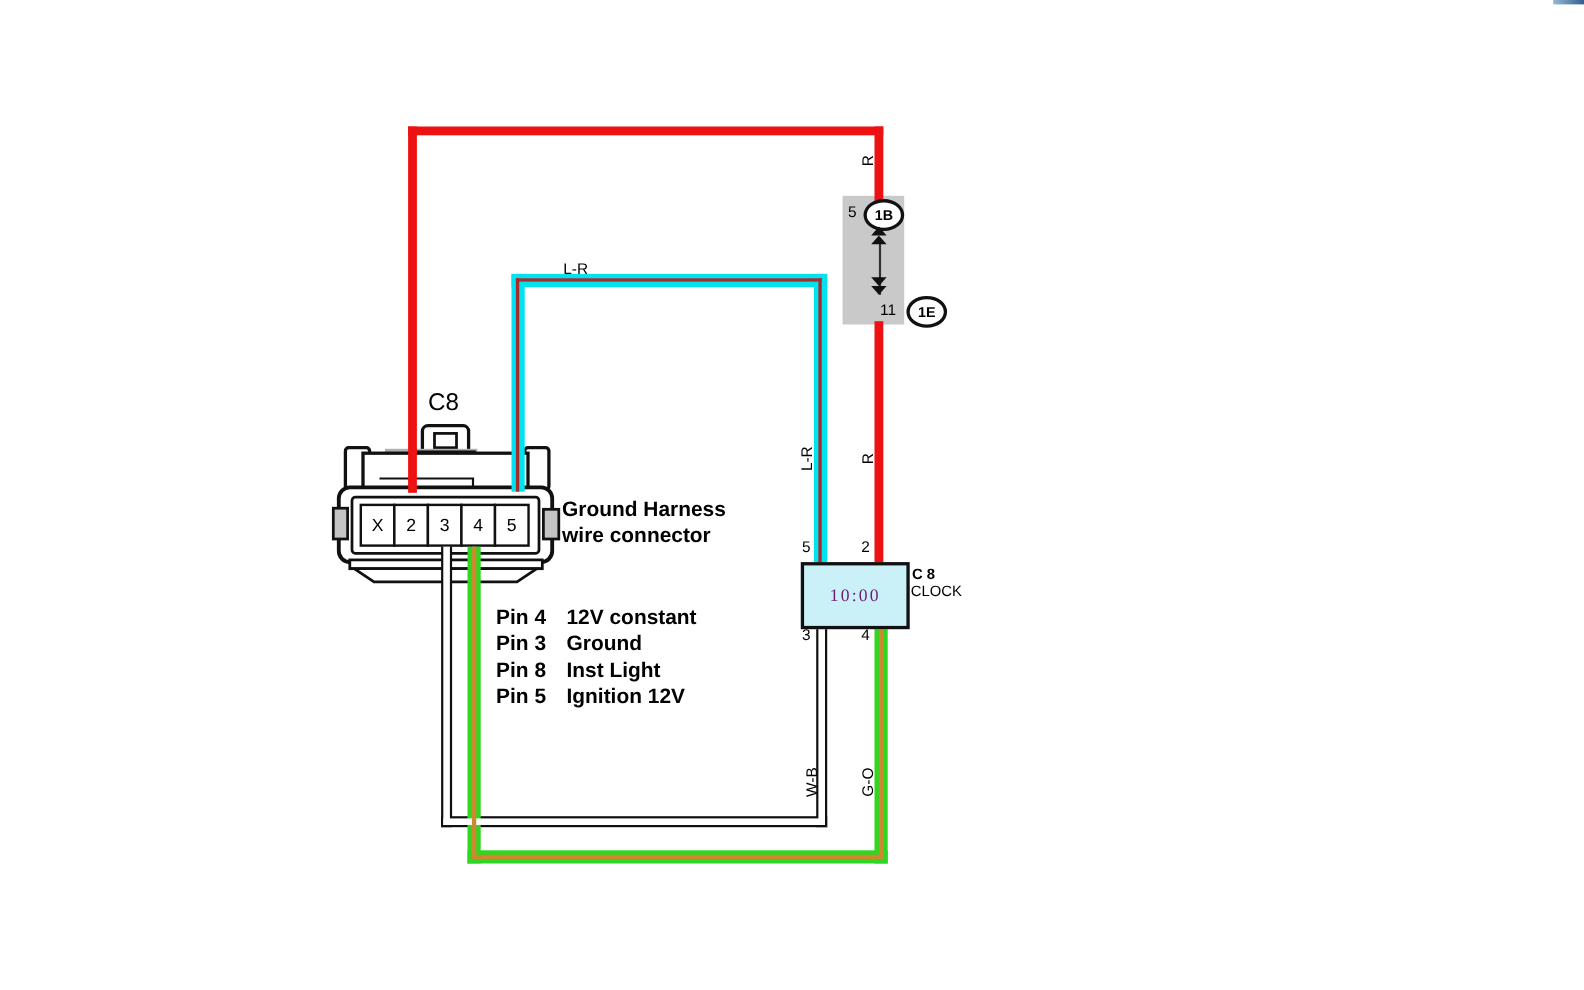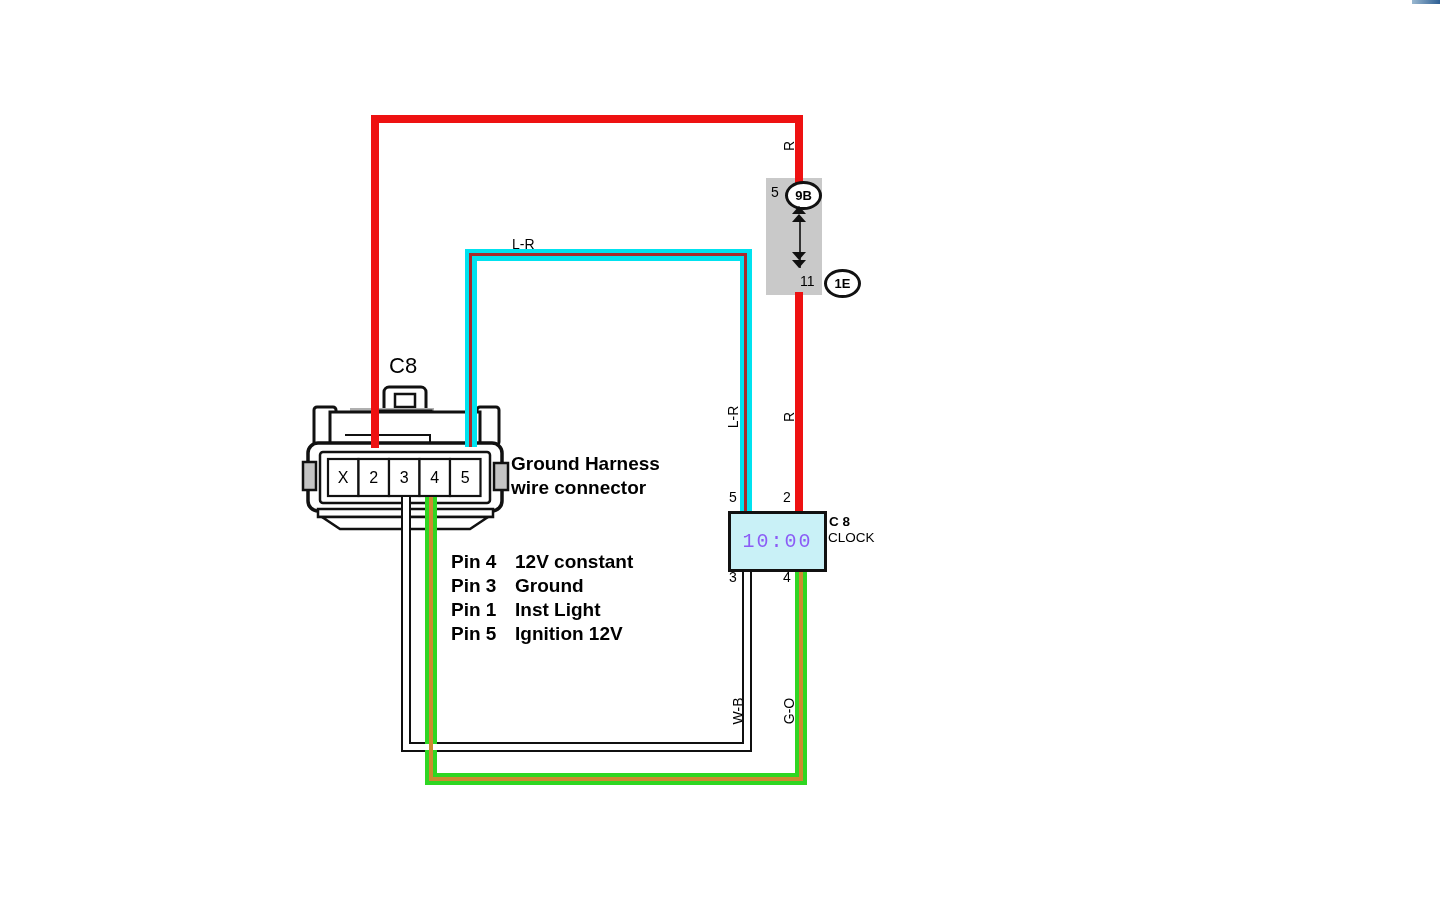--- a/index.html
+++ b/index.html
@@ -29,21 +29,21 @@
   .junction-box{position:absolute;left:766px;top:178px;width:56px;height:117px;background:#c9c9c9;z-index:1;}
   .oval{position:absolute;width:31px;height:23px;border:3px solid #111;border-radius:50%;background:#fff;
         display:flex;align-items:center;justify-content:center;font-size:13px;font-weight:600;z-index:4;}
   .tri{position:absolute;width:0;height:0;border-left:7px solid transparent;border-right:7px solid transparent;z-index:4;}
   .tri-up{border-bottom:8px solid #111;}
   .tri-down{border-top:8px solid #111;}
   .jline{position:absolute;left:799px;top:218px;width:2px;height:50px;background:#333;z-index:3;}
   
   .clock-box{position:absolute;left:728px;top:511px;width:93px;height:55px;background:#c9f1f7;
              border:3px solid #111;z-index:4;display:flex;align-items:center;justify-content:center;}
-  .clock-display{font-family:Liberation Mono, monospace;font-size:20px;letter-spacing:2px;color:#8b5cf6;}
+  .clock-display{font-family:Liberation Serif, serif;font-size:16px;letter-spacing:2px;color:#701a75;}
   .clock-ref{font-size:13.5px;font-weight:bold;}
   .clock-name{font-size:13.5px;}
   
   .titlebar-chip{position:absolute;left:1412px;top:0;width:28px;height:4px;
                  background:linear-gradient(to right,#9ab8d0,#2e5f94);z-index:5;}
   .z5{z-index:5;}
   svg text{font-family:"Liberation Sans",sans-serif;}
 </style>
 </head>
 <body>
@@ -95,21 +95,21 @@
   <div class="lbl caption" style="left:511px;top:476px;">wire connector</div>
 
   <div class="abs z5" style="left:451px;top:550px;">
     <div class="pin-desc-row">
       <span class="pd-pin">Pin 4</span><span>12V constant</span>
     </div>
     <div class="pin-desc-row">
       <span class="pd-pin">Pin 3</span><span>Ground</span>
     </div>
     <div class="pin-desc-row">
-      <span class="pd-pin">Pin 1</span><span>Inst Light</span>
+      <span class="pd-pin">Pin 8</span><span>Inst Light</span>
     </div>
     <div class="pin-desc-row">
       <span class="pd-pin">Pin 5</span><span>Ignition 12V</span>
     </div>
   </div>
 
   <div class="junction-box"></div>
 
   <div class="wseg w-red" style="left:371px;top:115px;width:8px;height:333px;"></div>
   <div class="wseg w-red" style="left:371px;top:115px;width:432px;height:8px;"></div>
@@ -131,21 +131,21 @@
   <div class="wseg w-blk-stripe" style="left:744px;top:564px;width:6px;height:186px;"></div>
 
   <div class="wseg w-grn" style="left:425px;top:497px;width:12px;height:288px;"></div>
   <div class="wseg w-grn" style="left:425px;top:773px;width:382px;height:12px;"></div>
   <div class="wseg w-grn" style="left:795px;top:564px;width:12px;height:221px;"></div>
   <div class="wseg w-grn-stripe" style="left:429px;top:497px;width:4px;height:284px;"></div>
   <div class="wseg w-grn-stripe" style="left:429px;top:777px;width:374px;height:4px;"></div>
   <div class="wseg w-grn-stripe" style="left:799px;top:564px;width:4px;height:217px;"></div>
 
   <div class="lbl small-num" style="left:771px;top:184px;z-index:5;">5</div>
-  <div class="oval" style="left:785px;top:181px;">9B</div>
+  <div class="oval" style="left:785px;top:181px;">1B</div>
   <div class="tri tri-up" style="left:792px;top:206px;"></div>
   <div class="tri tri-up" style="left:792px;top:214px;"></div>
   <div class="jline"></div>
   <div class="tri tri-down" style="left:792px;top:252px;"></div>
   <div class="tri tri-down" style="left:792px;top:260px;"></div>
   <div class="lbl small-num" style="left:800px;top:273px;z-index:5;">11</div>
   <div class="oval" style="left:824px;top:269px;">1E</div>
 
   <div class="lbl vlbl" style="left:776px;top:133px;width:26px;height:26px;">R</div>
   <div class="lbl" style="left:512px;top:236px;font-size:14px;">L-R</div>

